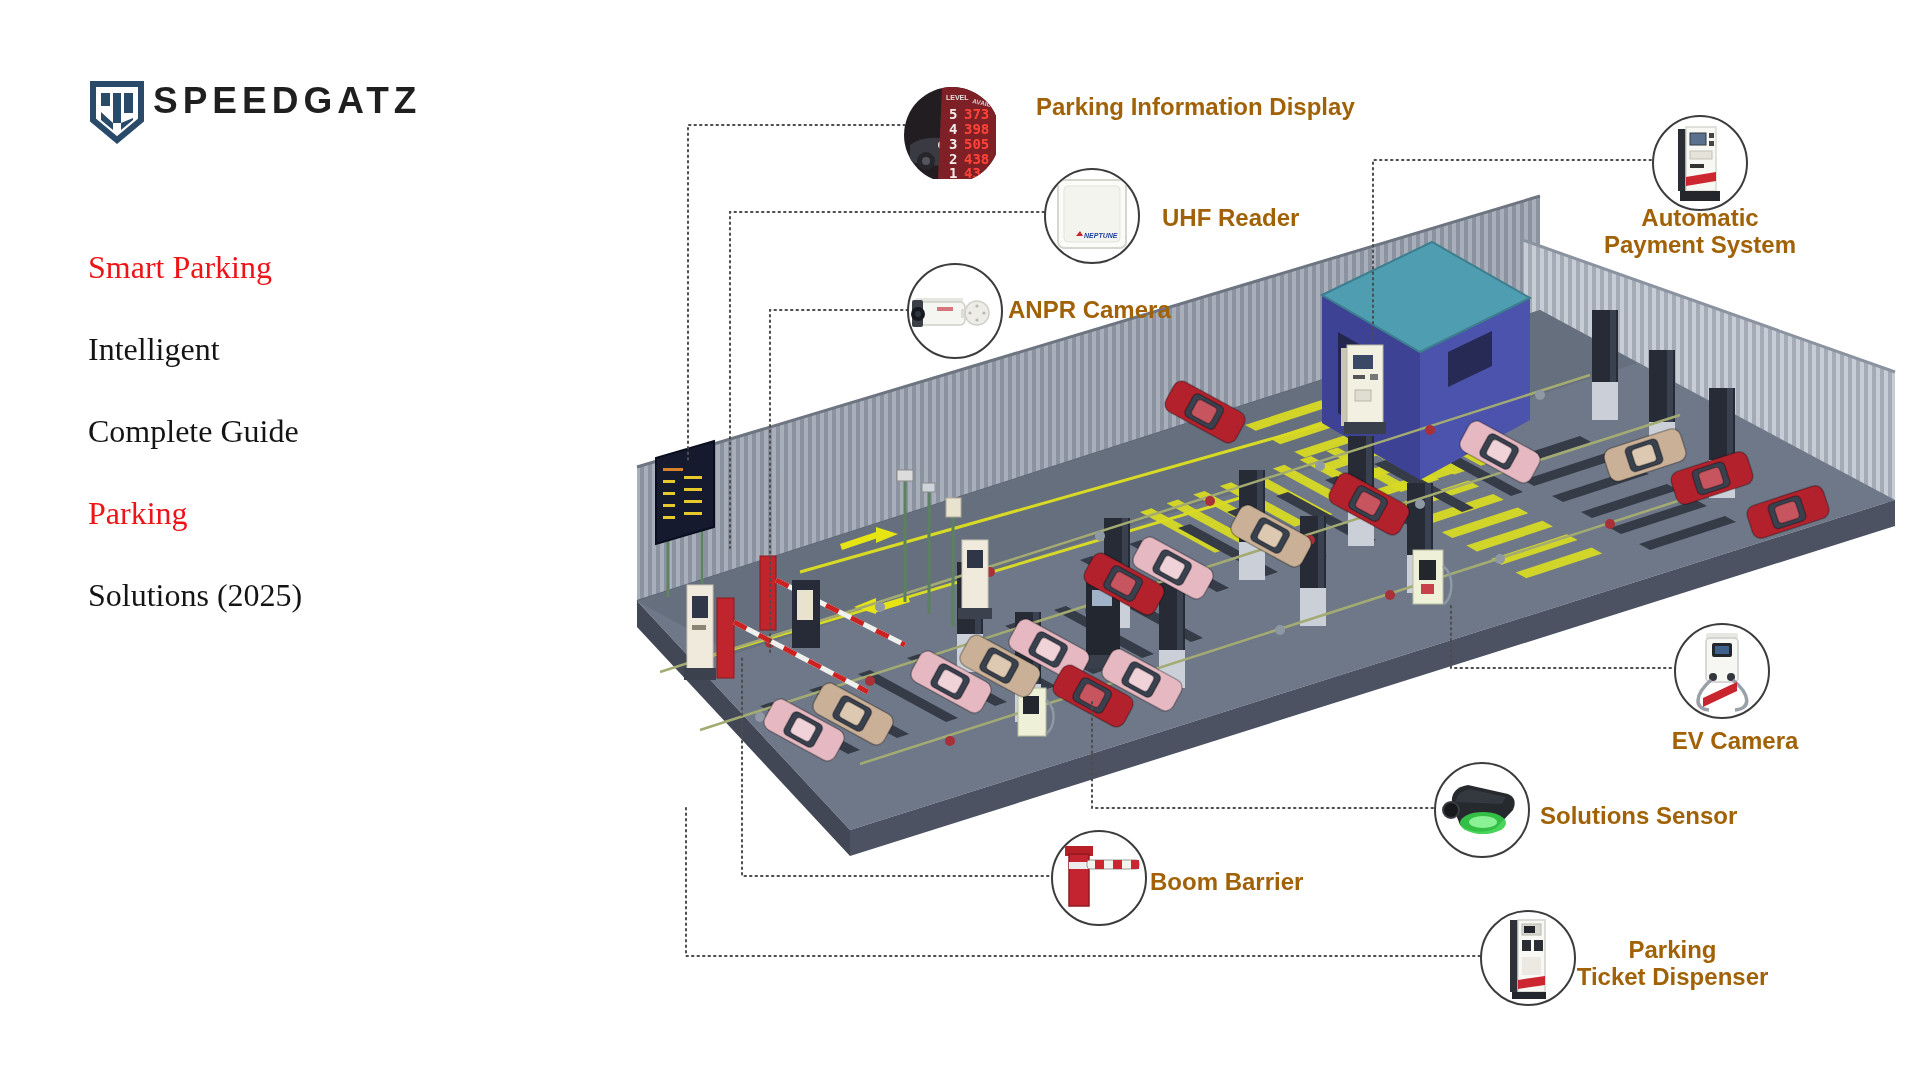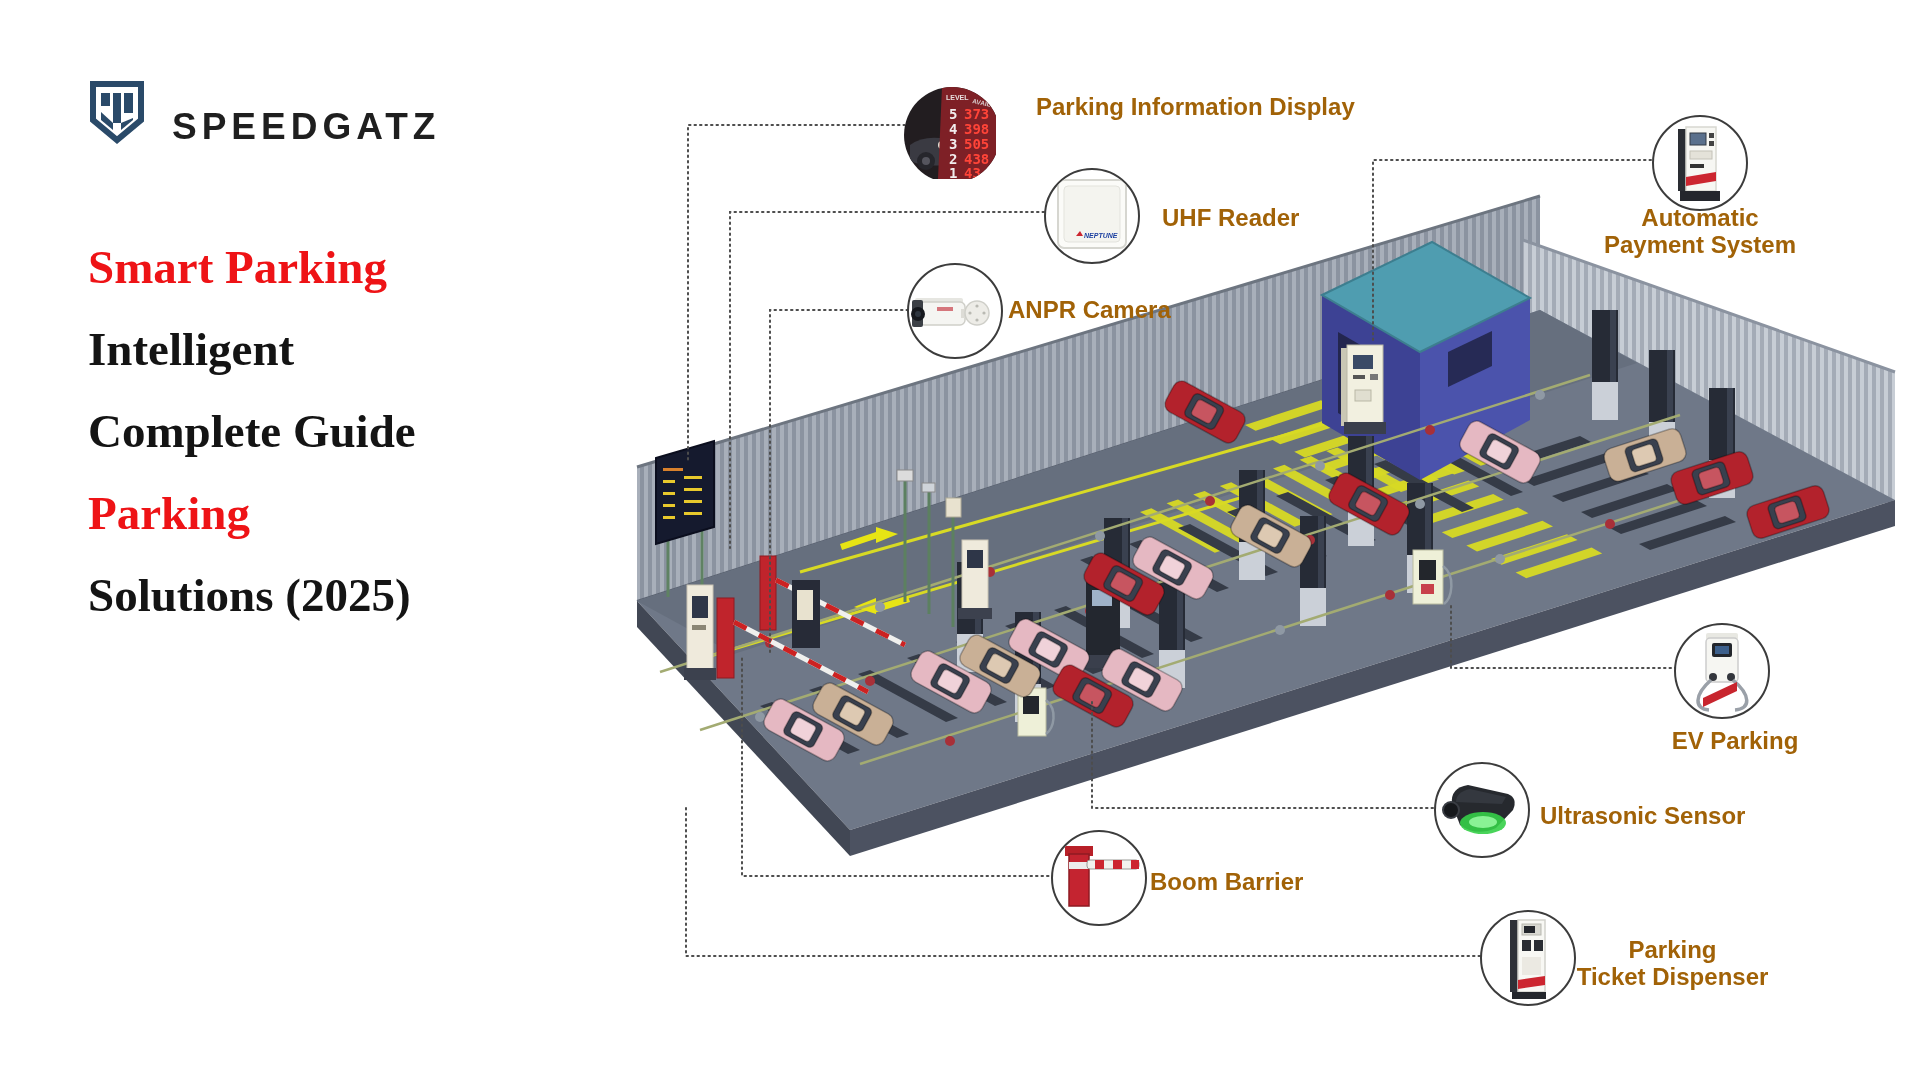--- a/index.html
+++ b/index.html
@@ -1,27 +1,27 @@
 <!DOCTYPE html>
 <html><head>
 <meta charset="utf-8">
 <style>
   html,body{margin:0;padding:0;}
   body{width:1920px;height:1080px;background:#ffffff;overflow:hidden;position:relative;
        font-family:"Liberation Sans","DejaVu Sans",sans-serif;}
   .abs{position:absolute;}
 
   
-  .logo{left:88px;top:80px;display:flex;align-items:flex-end;gap:26px;}
+  .logo{left:88px;top:80px;display:flex;align-items:flex-start;gap:7px;}
   .logo-text{font-size:37px;font-weight:700;letter-spacing:5px;color:#1f1f1f;}
 
   
   .headline{left:88px;top:226px;width:470px;}
-  .hl-line{font-family:"Liberation Serif","DejaVu Serif",serif;font-weight:700;
-           font-size:47px;line-height:82px;color:#141414;white-space:nowrap;}
+  .hl-line{font-family:"Liberation Serif","DejaVu Serif",serif;font-weight:400;
+           font-size:32px;line-height:82px;color:#141414;white-space:nowrap;}
   .hl-red{color:#ee1316;}
 
   
   #scene{left:0;top:0;}
 
   
   .callout-circle{width:96px;height:96px;border-radius:50%;background:#fff;
       border:2px solid #3c3c3c;box-sizing:border-box;overflow:hidden;}
   .callout-circle.noborder{border:none;}
   .callout-label{color:#a16207;font-weight:700;font-size:24px;line-height:27px;white-space:nowrap;}
@@ -483,32 +483,32 @@
     <rect x="30" y="13" width="32" height="44" rx="4" fill="#f6f6f2" stroke="#cccccc" stroke-width="1.5"></rect>
     <rect x="36" y="18" width="20" height="14" rx="2" fill="#23262c"></rect>
     <rect x="39" y="21" width="14" height="8" fill="#3d608c"></rect>
     <circle cx="37" cy="52" r="4" fill="#33363c"></circle>
       <circle cx="55" cy="52" r="4" fill="#33363c"></circle>
     <path d="M35,55 C18,70 18,84 33,85" stroke="#9aa0a8" stroke-width="3.5" fill="none"></path>
     <path d="M57,55 C75,70 75,84 59,85" stroke="#9aa0a8" stroke-width="3.5" fill="none"></path>
     <polygon points="27,73 61,57 61,66 27,82" fill="#c8252e"></polygon>
   </svg>
 </div>
-<div class="abs callout-label center" style="left:1640px;top:727px;width:190px;">EV Parking</div>
+<div class="abs callout-label center" style="left:1640px;top:727px;width:190px;">EV Camera</div>
 
 <div class="abs callout-circle" style="left:1434px;top:762px;">
   <svg width="92" height="92" viewBox="0 0 92 92">
     <path d="M16,40 Q14,24 32,21 L72,30 Q82,34 77,46 L60,64 Q40,73 24,61 Z" fill="#26292e"></path>
     <path d="M20,38 Q20,28 34,25 L70,33 L66,40 Z" fill="#34383f"></path>
     <circle cx="15" cy="46" r="8" fill="#16181c" stroke="#3a3d44" stroke-width="2"></circle>
     <ellipse cx="47" cy="59" rx="23" ry="11" fill="#35cf48" opacity="0.9"></ellipse>
     <ellipse cx="47" cy="58" rx="14" ry="6" fill="#8af295"></ellipse>
   </svg>
 </div>
-<div class="abs callout-label" style="left:1540px;top:802px;">Ultrasonic Sensor</div>
+<div class="abs callout-label" style="left:1540px;top:802px;">Solutions Sensor</div>
 
 <div class="abs callout-circle" style="left:1051px;top:830px;">
   <svg width="92" height="92" viewBox="0 0 92 92">
     <rect x="12" y="14" width="28" height="10" fill="#b82028"></rect>
     <rect x="16" y="22" width="20" height="52" fill="#c42430" stroke="#8e1a22" stroke-width="1.5"></rect>
     <rect x="16" y="30" width="20" height="7" fill="#ececec"></rect>
     <rect x="34" y="28" width="52" height="9" rx="3" fill="#f2f2ee" stroke="#9a9a96"></rect>
     <rect x="42" y="28" width="9" height="9" fill="#cc2630"></rect>
     <rect x="60" y="28" width="9" height="9" fill="#cc2630"></rect>
     <rect x="78" y="28" width="8" height="9" fill="#cc2630"></rect>

